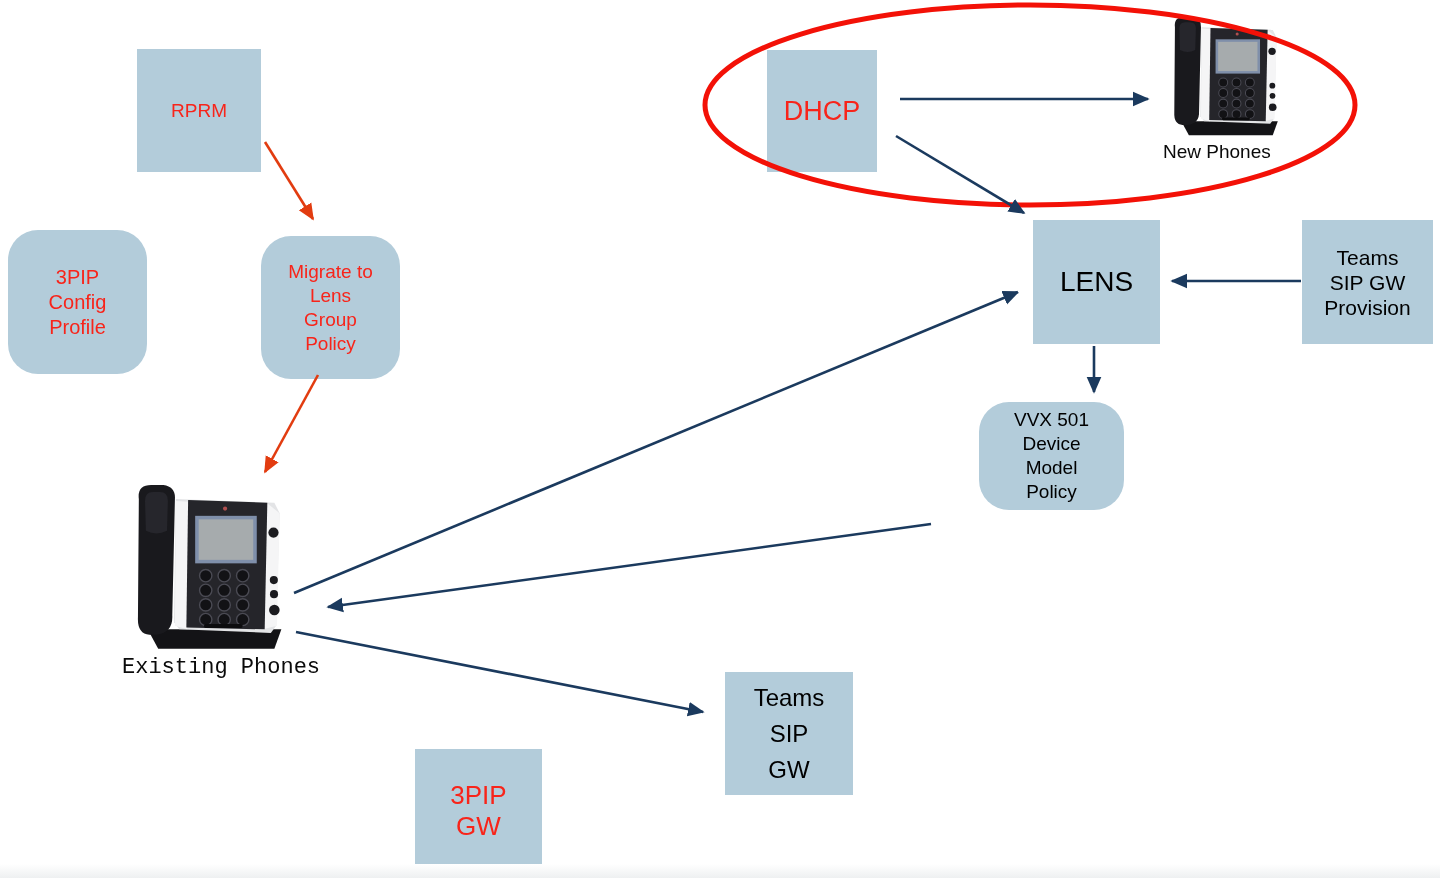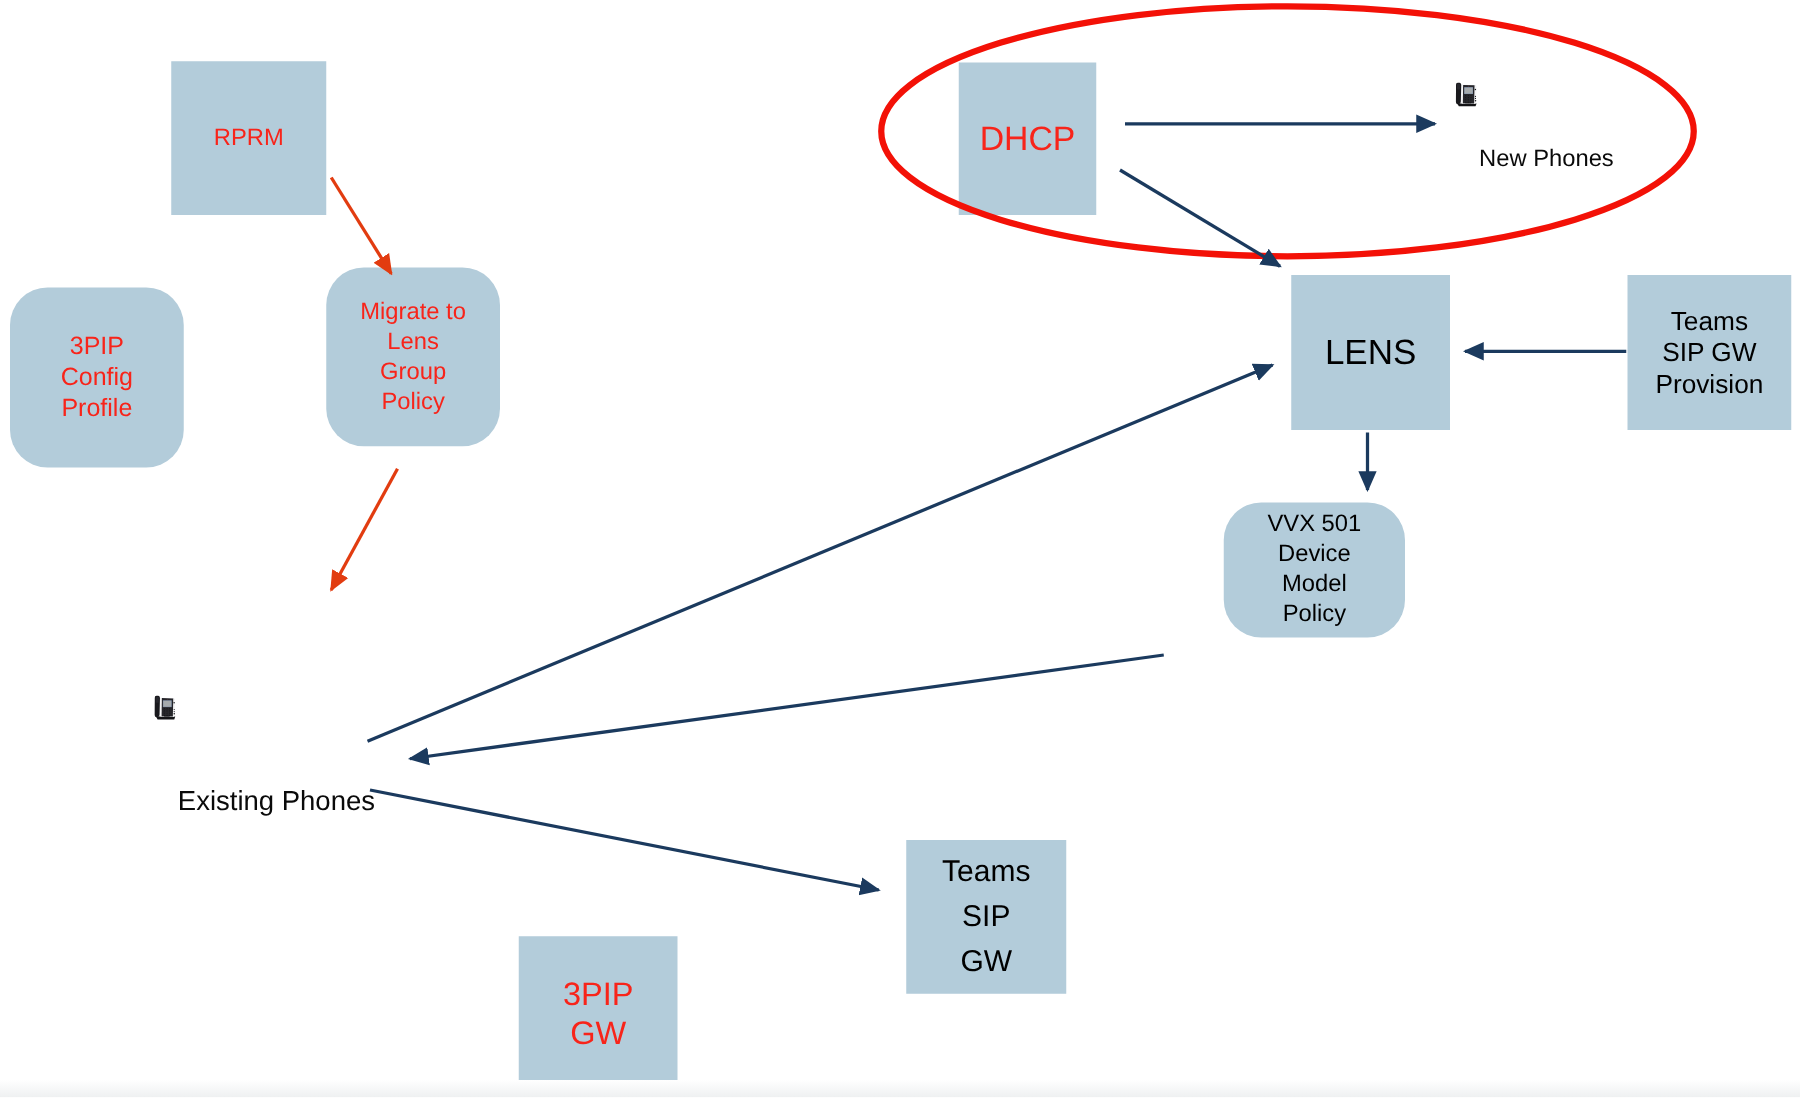--- a/index.html
+++ b/index.html
@@ -10,30 +10,30 @@
   .node{
     position:absolute;background:#b3ccda;display:flex;align-items:center;justify-content:center;
     text-align:center;box-sizing:border-box;
   }
   .rounded{border-radius:30px;}
   .node-label{white-space:pre-line;color:#000;display:block;}
   .red-label{color:#f8241a;}
   
   #n-rprm{left:137px;top:49px;width:124px;height:123px;font-size:19px;}
   #n-config{left:8px;top:230px;width:139px;height:144px;font-size:20px;line-height:25px;}
-  #n-migrate{left:261px;top:214px;width:139px;height:143px;font-size:19px;line-height:24px;}
+  #n-migrate{left:261px;top:236px;width:139px;height:143px;font-size:19px;line-height:24px;}
   #n-dhcp{left:767px;top:50px;width:110px;height:122px;font-size:27px;}
   #n-lens{left:1033px;top:220px;width:127px;height:124px;font-size:28px;}
   #n-provision{left:1302px;top:220px;width:131px;height:124px;font-size:21px;line-height:25px;}
   #n-vvx{left:967px;top:402px;width:145px;height:108px;font-size:19px;line-height:24px;margin-left:12px;}
   #n-teamsgw{left:725px;top:672px;width:128px;height:123px;font-size:24px;line-height:36px;}
   #n-3pipgw{left:415px;top:749px;width:127px;height:123px;font-size:26px;line-height:31px;}
   
-  .phone-fig{position:absolute;display:flex;flex-direction:row;align-items:flex-end;}
-  #p-existing{left:122px;top:478px;width:178px;}
+  .phone-fig{position:absolute;display:flex;flex-direction:column;align-items:flex-start;}
+  #p-existing{left:122px;top:478px;width:178px;font-family:Liberation Mono, monospace;}
   #p-existing svg.phone{width:178px;height:176px;}
   #p-existing .phone-label{font-size:22px;margin-top:1px;}
   #p-new{left:1163px;top:12px;width:128px;}
   #p-new svg.phone{width:128px;height:127px;}
   #p-new .phone-label{font-size:19px;margin-top:2px;}
   .phone-label{color:#0a0a0a;white-space:nowrap;}
   
   #overlay{position:absolute;left:0;top:0;width:1440px;height:878px;pointer-events:none;}
   
   #bottom-edge{position:absolute;left:0;bottom:0;width:1440px;height:14px;

